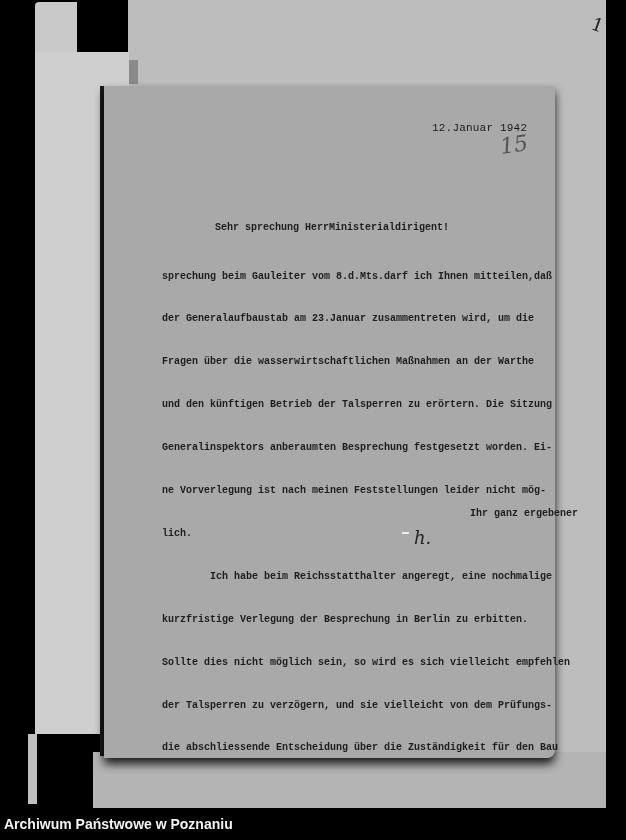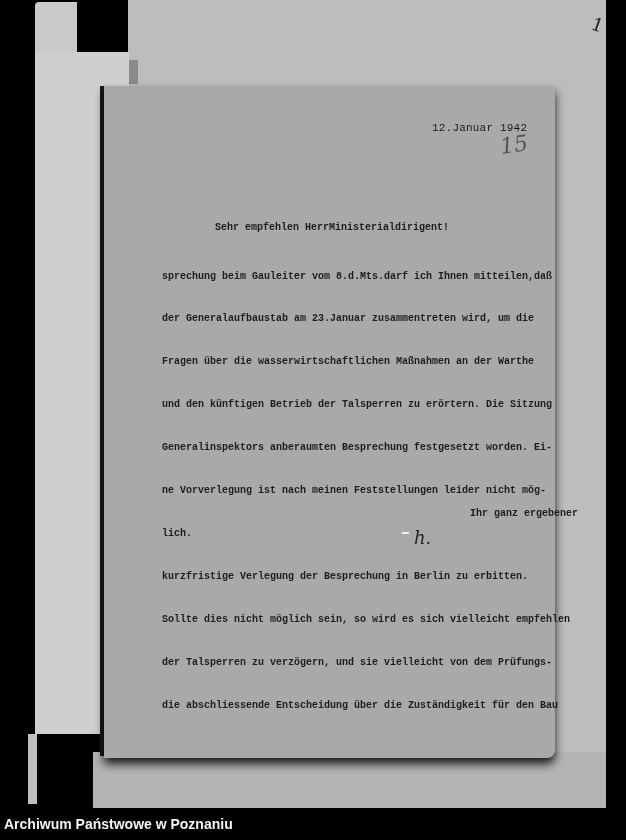--- a/index.html
+++ b/index.html
@@ -34,30 +34,31 @@
 <div class="abs left-strip-bottom"></div>
 <div class="abs left-edge"></div>
 <div class="abs corner-mark">1</div>
 
 <div class="abs letter-left-shadow"></div>
 <div class="abs letter"></div>
 
 <div class="abs date">12.Januar 1942</div>
 <div class="abs folio">15</div>
 
-<div class="abs salutation">Sehr empfehlen HerrMinisterialdirigent!</div>
+<div class="abs salutation">Sehr sprechung HerrMinisterialdirigent!</div>
 
 <div class="abs body-text">
   <div>sprechung beim Gauleiter vom 8.d.Mts.darf ich Ihnen mitteilen,daß</div>
   <div>der Generalaufbaustab am 23.Januar zusammentreten wird, um die</div>
   <div>Fragen über die wasserwirtschaftlichen Maßnahmen an der Warthe</div>
   <div>und den künftigen Betrieb der Talsperren zu erörtern. Die Sitzung</div>
   <div>Generalinspektors anberaumten Besprechung festgesetzt worden. Ei-</div>
   <div>ne Vorverlegung ist nach meinen Feststellungen leider nicht mög-</div>
   <div>lich.</div>
+  <div>        Ich habe beim Reichsstatthalter angeregt, eine nochmalige</div>
   <div>kurzfristige Verlegung der Besprechung in Berlin zu erbitten.</div>
   <div>Sollte dies nicht möglich sein, so wird es sich vielleicht empfehlen</div>
   <div>der Talsperren zu verzögern, und sie vielleicht von dem Prüfungs-</div>
   <div>die abschliessende Entscheidung über die Zuständigkeit für den Bau</div>
   
   
   
   
 </div>
 

